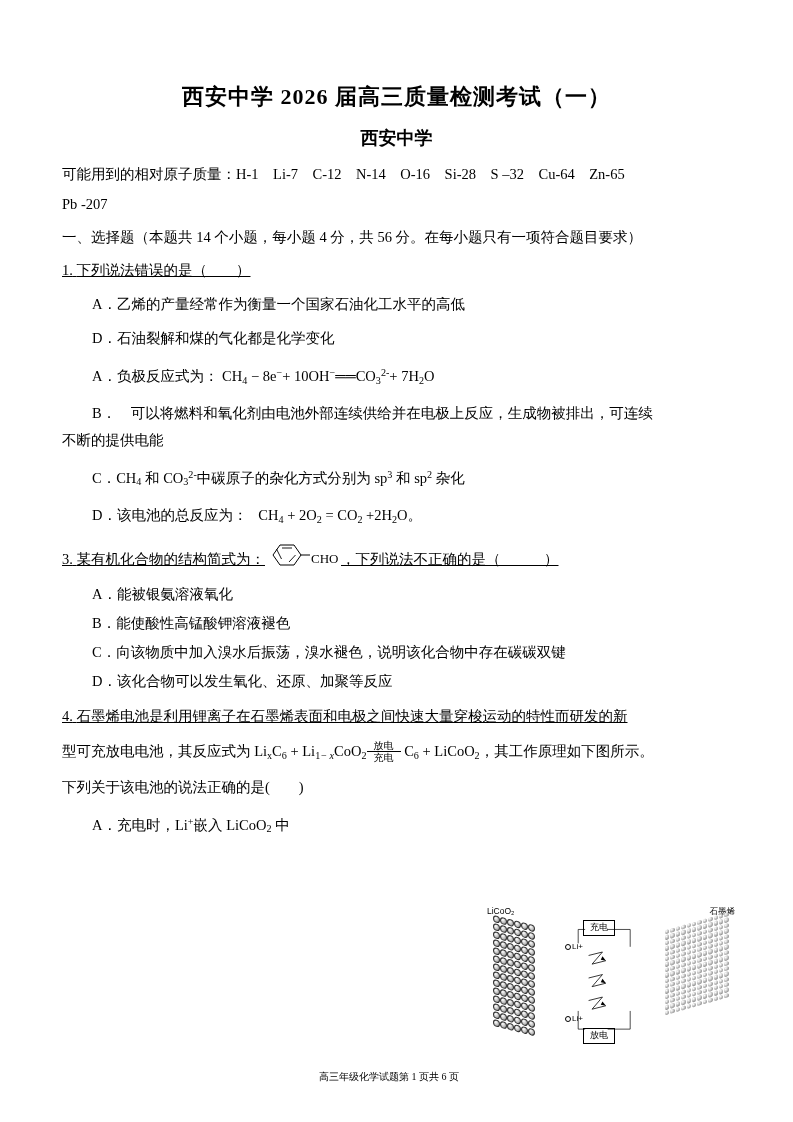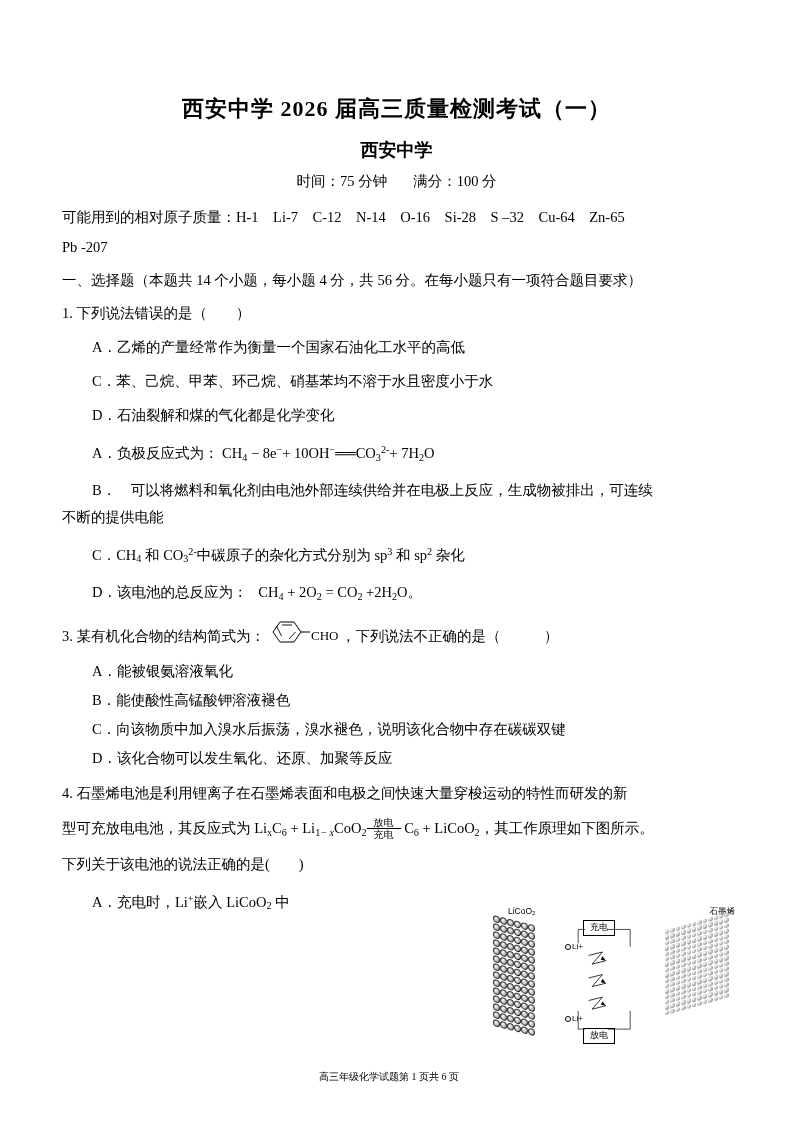--- a/index.html
+++ b/index.html
@@ -20,21 +20,21 @@
     width: 793px;
     height: 1122px;
     box-sizing: border-box;
     padding: 70px 62px 0 62px;
   }
   .doc-title {
     text-align: center;
     font-size: 22px;
     font-weight: bold;
     letter-spacing: 1px;
-    margin-top: 24px;
+    margin-top: 12px;
     margin-bottom: 14px;
   }
   .subject-title {
     text-align: center;
     font-size: 18px;
     font-weight: bold;
     margin-bottom: 10px;
   }
   .exam-meta {
     text-align: center;
@@ -53,20 +53,21 @@
   .section-head {
     font-size: 14.5px;
     line-height: 26px;
     margin-top: 6px;
     margin-bottom: 2px;
   }
   .q {
     font-size: 14.5px;
     line-height: 25px;
     margin-top: 8px;
+    text-decoration: underline;
   }
   .q-stem {
     margin-bottom: 2px;
   }
   .opt {
     font-size: 14.5px;
     line-height: 25px;
     margin-top: 9px;
     padding-left: 30px;
   }
@@ -180,35 +181,31 @@
 </style>
 </head>
 <body>
 
 <div class="page">
 
   <div class="doc-title">西安中学 2026 届高三质量检测考试（一）</div>
 
   <div class="subject-title">西安中学</div>
 
-  <div class="exam-meta">
-    <span>时间：75 分钟</span><span class="gap"></span><span>满分：100 分</span>
-  </div>
 
   <div class="atomic-mass">可能用到的相对原子质量：H-1　Li-7　C-12　N-14　O-16　Si-28　S –32　Cu-64　Zn-65</div>
   <div class="atomic-mass">Pb -207</div>
 
   <div class="section-head">一、选择题（本题共 14 个小题，每小题 4 分，共 56 分。在每小题只有一项符合题目要求）</div>
 
   <div class="q q-stem">
     <span>1.</span>
     <span>下列说法错误的是（　　）</span>
   </div>
   <div class="opt">A．乙烯的产量经常作为衡量一个国家石油化工水平的高低</div>
-  <div class="opt">C．苯、己烷、甲苯、环己烷、硝基苯均不溶于水且密度小于水</div>
   <div class="opt">D．石油裂解和煤的气化都是化学变化</div>
 
   <div class="opt">
     <span>A．负极反应式为：</span>
     <span>CH<sub>4</sub> − 8e<sup>−</sup>+ 10OH<sup>−</sup>══CO<sub>3</sub><sup>2-</sup>+ 7H<sub>2</sub>O</span>
   </div>
   <div class="opt">B．　可以将燃料和氧化剂由电池外部连续供给并在电极上反应，生成物被排出，可连续</div>
   <div class="cont">不断的提供电能</div>
   <div class="opt">
     C．CH<sub>4</sub> 和 CO<sub>3</sub><sup>2-</sup>中碳原子的杂化方式分别为 sp<sup>3</sup> 和 sp<sup>2</sup> 杂化
@@ -239,21 +236,21 @@
   </div>
   <div class="cont" style="margin-top:10px;">
     <span>型可充放电电池，其反应式为 Li<sub>x</sub>C<sub>6</sub> + Li<sub>1</sub><span class="ital"><sub>− x</sub></span>CoO<sub>2</sub></span><span class="eq-frac"><span class="top">放电</span><span class="mid"></span><span class="bot">充电</span></span><span>&nbsp;C<sub>6</sub> + LiCoO<sub>2</sub>，其工作原理如下图所示。</span>
   </div>
   <div class="cont" style="margin-top:8px;">下列关于该电池的说法正确的是(　　)</div>
   <div class="opt">
     A．充电时，Li<sup>+</sup>嵌入 LiCoO<sub>2</sub> 中
   </div>
 
   <div class="figure">
-    <div class="fig-label" style="left:21px; top:0;">LiCoO₂</div>
+    <div class="fig-label" style="left:0; top:0;">LiCoO₂</div>
     <div class="fig-label" style="right:2px; top:0;">石墨烯</div>
 
     <div class="dot-grid" style="left:6px; top:14px; grid-template-columns:repeat(6,6px); transform: skewY(14deg);">
       <div class="dot"></div>
         <div class="dot"></div>
         <div class="dot"></div>
         <div class="dot"></div>
         <div class="dot"></div>
         <div class="dot"></div>
       <div class="dot"></div>

